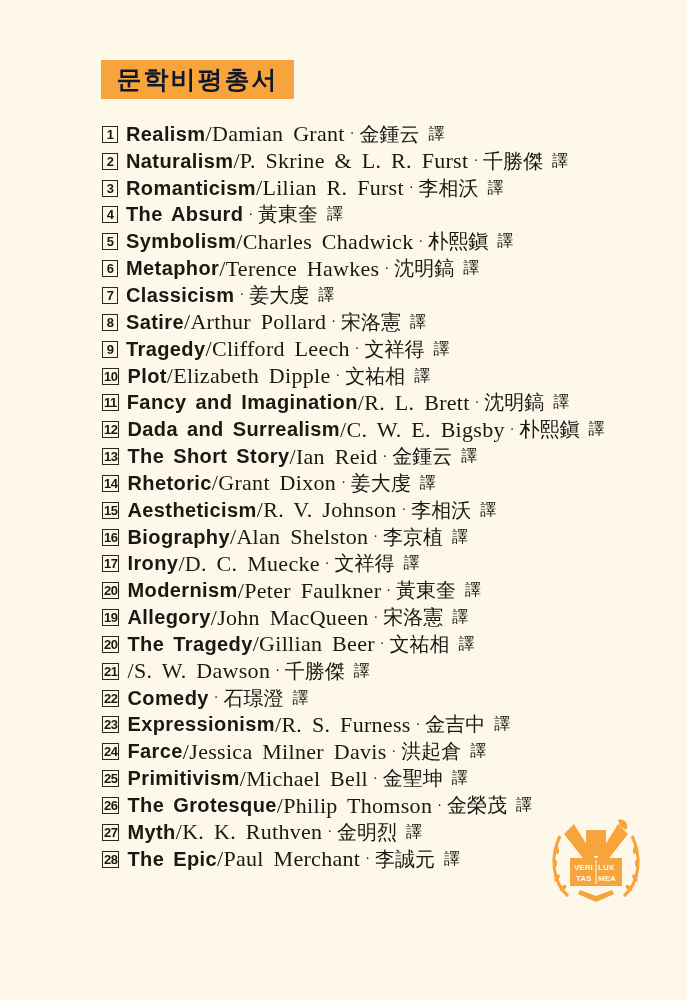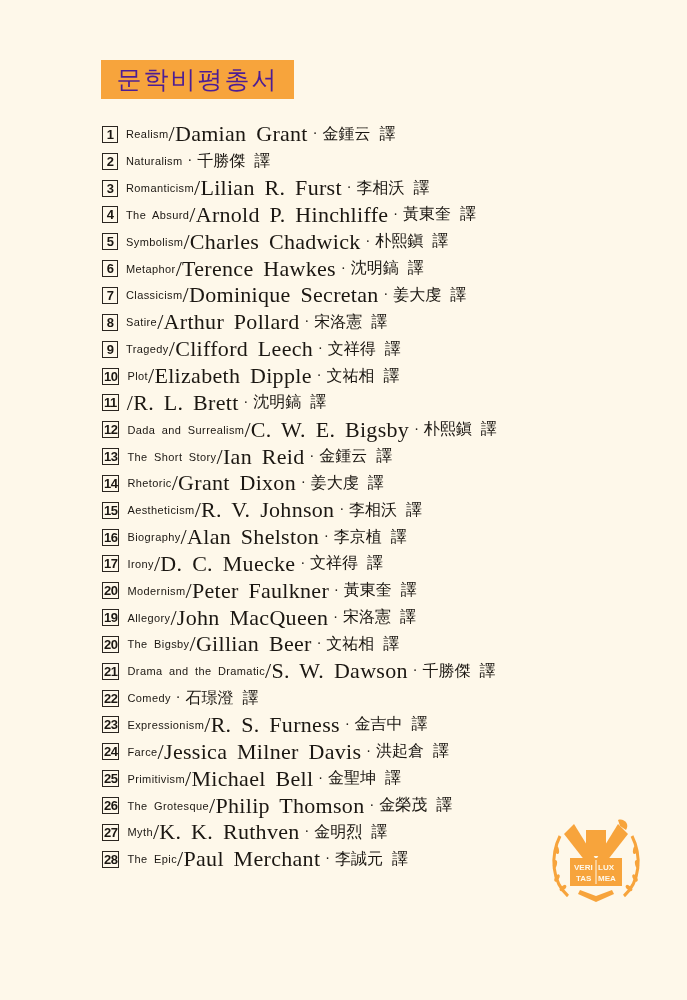--- a/index.html
+++ b/index.html
@@ -10,45 +10,45 @@
     font-family: "Liberation Serif", "DejaVu Serif", serif;
     color: #1b1712;
   }
   .title-box {
     position: absolute; left: 101px; top: 60px;
     width: 193px; height: 39px;
     background: #f7a43c;
     display: flex; align-items: center; justify-content: center;
   }
   .title-text {
-    color: #4c1d95;
+    color: #0f172a;
     font-family: "DejaVu Sans", "Liberation Sans", sans-serif;
-    font-size: 25px; letter-spacing: 2px; font-weight: normal;
+    font-size: 25px; letter-spacing: 2px; font-weight: bold;
   }
   .list { position: absolute; left: 102px; top: 121px; width: 560px; margin: 0; padding: 0; list-style: none; }
   .item {
     height: 26.85px; display: flex; align-items: center; white-space: nowrap;
   }
   .num {
     display: inline-flex; align-items: center; justify-content: center;
     min-width: 16px; height: 17px; padding: 0 1px;
     border: 1.3px solid #2b2620;
     font-family: "Liberation Sans", sans-serif; font-size: 13px; font-weight: bold;
     line-height: 1; margin-right: 8px; box-sizing: border-box; letter-spacing: -0.5px;
   }
   .topic {
     font-family: "Liberation Sans", "DejaVu Sans", sans-serif;
-    font-size: 11px; font-weight: normal; letter-spacing: 0.4px;
+    font-size: 20px; font-weight: bold; letter-spacing: 0.4px;
     word-spacing: 3px;
   }
   .author {
     font-size: 22px; letter-spacing: 0.3px; word-spacing: 4px;
   }
   .sep { margin: 0 5px; font-size: 14px; }
-  .translator { font-size: 16px; }
+  .translator { font-size: 20px; }
   .yeok { margin-left: 9px; font-size: 16px; }
   .emblem { position: absolute; left: 548px; top: 816px; width: 96px; height: 90px; }
 </style>
 </head>
 <body>
 
 <div class="title-box">
   <span class="title-text">문학비평총서</span>
 </div>
 
@@ -57,36 +57,36 @@
       <span class="num">1</span>
       <span class="topic">Realism</span>
       <span class="author"><span>/</span><span>Damian Grant</span></span>
       <span class="sep">·</span>
       <span class="translator">金鍾云</span>
       <span class="yeok">譯</span>
     </li>
     <li class="item">
       <span class="num">2</span>
       <span class="topic">Naturalism</span>
+      <span class="author"><span>/</span><span>P. Skrine &amp; L. R. Furst</span></span>
       <span class="sep">·</span>
       <span class="translator">千勝傑</span>
       <span class="yeok">譯</span>
     </li>
     <li class="item">
       <span class="num">3</span>
       <span class="topic">Romanticism</span>
       <span class="author"><span>/</span><span>Lilian R. Furst</span></span>
       <span class="sep">·</span>
       <span class="translator">李相沃</span>
       <span class="yeok">譯</span>
     </li>
     <li class="item">
       <span class="num">4</span>
       <span class="topic">The Absurd</span>
-      <span class="author"><span>/</span><span>Arnold P. Hinchliffe</span></span>
       <span class="sep">·</span>
       <span class="translator">黃東奎</span>
       <span class="yeok">譯</span>
     </li>
     <li class="item">
       <span class="num">5</span>
       <span class="topic">Symbolism</span>
       <span class="author"><span>/</span><span>Charles Chadwick</span></span>
       <span class="sep">·</span>
       <span class="translator">朴熙鎭</span>
@@ -96,21 +96,20 @@
       <span class="num">6</span>
       <span class="topic">Metaphor</span>
       <span class="author"><span>/</span><span>Terence Hawkes</span></span>
       <span class="sep">·</span>
       <span class="translator">沈明鎬</span>
       <span class="yeok">譯</span>
     </li>
     <li class="item">
       <span class="num">7</span>
       <span class="topic">Classicism</span>
-      <span class="author"><span>/</span><span>Dominique Secretan</span></span>
       <span class="sep">·</span>
       <span class="translator">姜大虔</span>
       <span class="yeok">譯</span>
     </li>
     <li class="item">
       <span class="num">8</span>
       <span class="topic">Satire</span>
       <span class="author"><span>/</span><span>Arthur Pollard</span></span>
       <span class="sep">·</span>
       <span class="translator">宋洛憲</span>
@@ -127,20 +126,21 @@
     <li class="item">
       <span class="num">10</span>
       <span class="topic">Plot</span>
       <span class="author"><span>/</span><span>Elizabeth Dipple</span></span>
       <span class="sep">·</span>
       <span class="translator">文祐相</span>
       <span class="yeok">譯</span>
     </li>
     <li class="item">
       <span class="num">11</span>
+      <span class="topic">Fancy and Imagination</span>
       <span class="author"><span>/</span><span>R. L. Brett</span></span>
       <span class="sep">·</span>
       <span class="translator">沈明鎬</span>
       <span class="yeok">譯</span>
     </li>
     <li class="item">
       <span class="num">12</span>
       <span class="topic">Dada and Surrealism</span>
       <span class="author"><span>/</span><span>C. W. E. Bigsby</span></span>
       <span class="sep">·</span>
@@ -198,29 +198,28 @@
     <li class="item">
       <span class="num">19</span>
       <span class="topic">Allegory</span>
       <span class="author"><span>/</span><span>John MacQueen</span></span>
       <span class="sep">·</span>
       <span class="translator">宋洛憲</span>
       <span class="yeok">譯</span>
     </li>
     <li class="item">
       <span class="num">20</span>
-      <span class="topic">The Bigsby</span>
+      <span class="topic">The Tragedy</span>
       <span class="author"><span>/</span><span>Gillian Beer</span></span>
       <span class="sep">·</span>
       <span class="translator">文祐相</span>
       <span class="yeok">譯</span>
     </li>
     <li class="item">
       <span class="num">21</span>
-      <span class="topic">Drama and the Dramatic</span>
       <span class="author"><span>/</span><span>S. W. Dawson</span></span>
       <span class="sep">·</span>
       <span class="translator">千勝傑</span>
       <span class="yeok">譯</span>
     </li>
     <li class="item">
       <span class="num">22</span>
       <span class="topic">Comedy</span>
       <span class="sep">·</span>
       <span class="translator">石璟澄</span>

